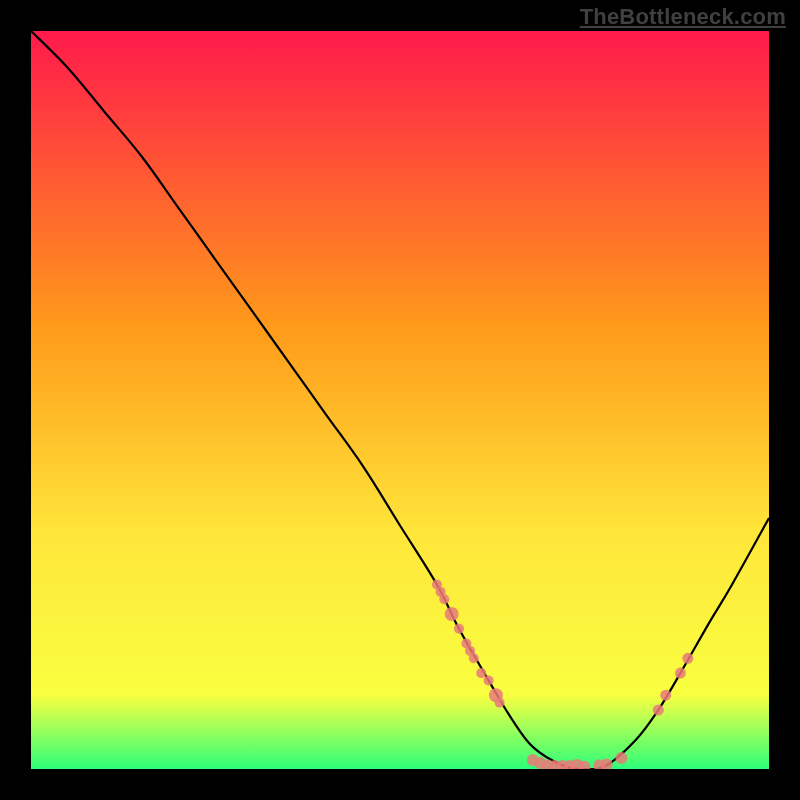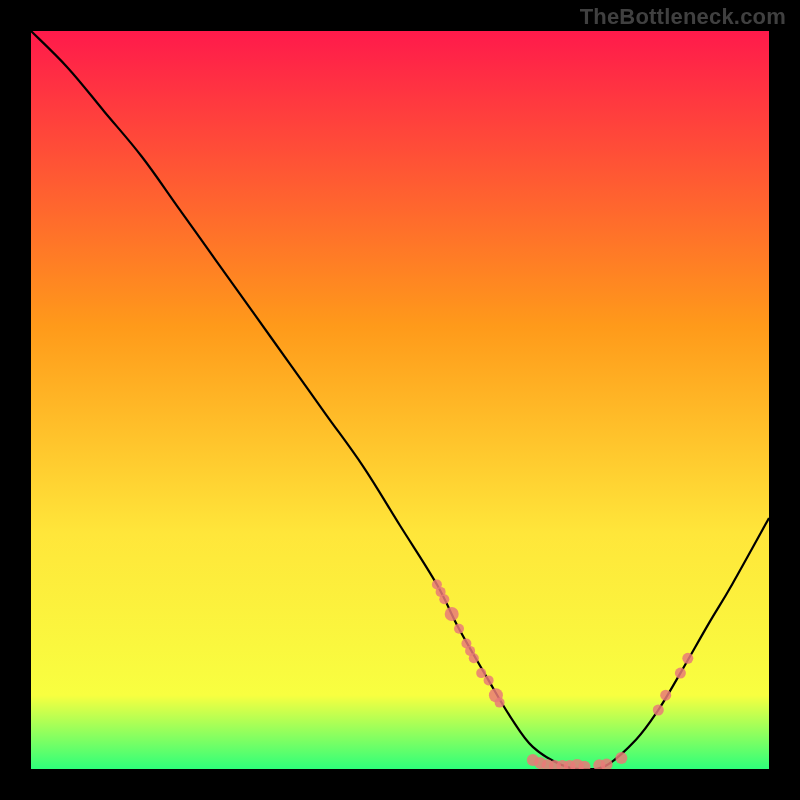--- a/index.html
+++ b/index.html
@@ -19,20 +19,21 @@
   }
   .watermark {
     position: absolute;
     top: 4px;
     right: 14px;
     color: #404040;
     font-size: 22px;
     font-weight: bold;
     letter-spacing: 0.2px;
     user-select: none;
+    text-decoration: underline;
   }
   .plot {
     position: absolute;
     left: 31px;
     top: 31px;
     width: 738px;
     height: 738px;
   }
   .plot svg {
     display: block;

